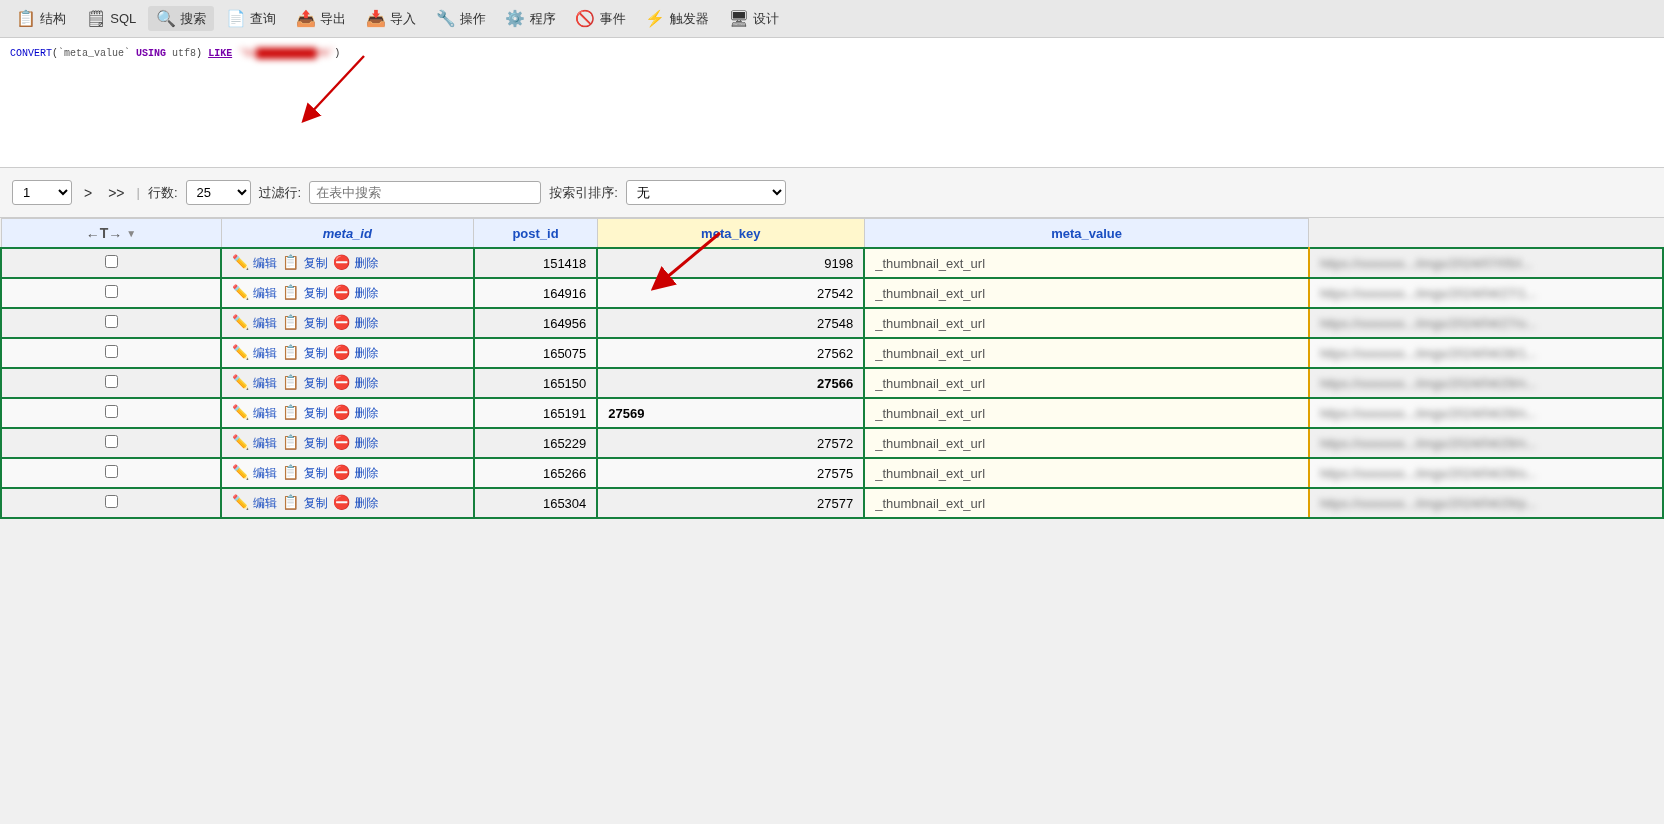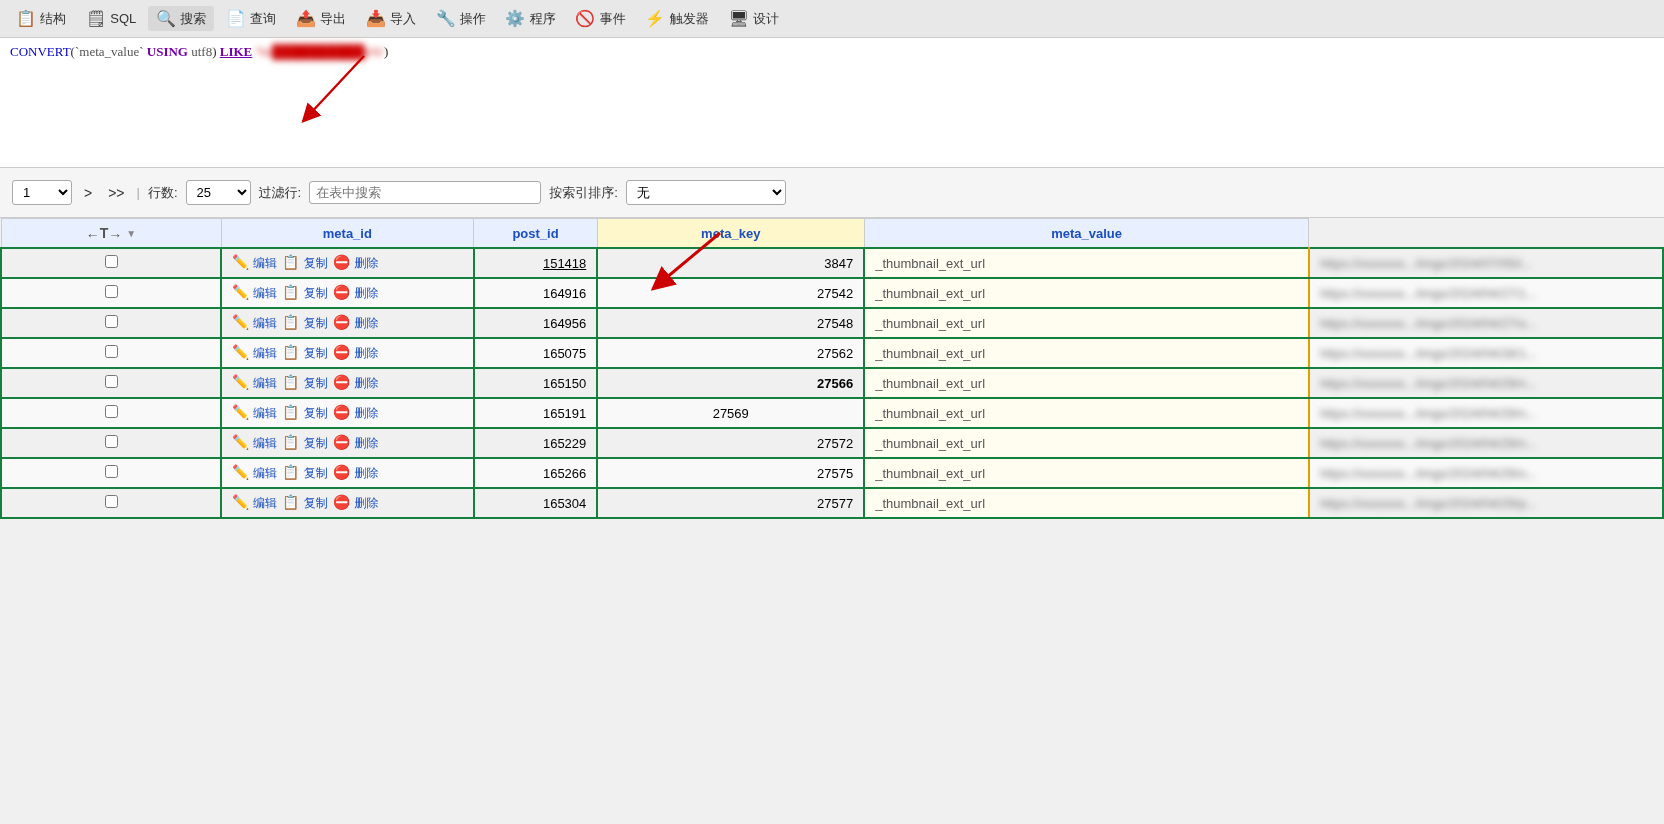--- a/index.html
+++ b/index.html
@@ -33,21 +33,21 @@
       background: #fff;
       border-bottom: 1px solid #ccc;
       padding: 6px 10px;
       font-size: 13px;
       color: #333;
       min-height: 60px;
       display: flex;
       align-items: flex-start;
       position: relative;
     }
-    .sql-bar code { font-family: Liberation Serif, serif; font-size: 13px; }
+    .sql-bar code { font-family: Liberation Mono, monospace; font-size: 10px; }
     .sql-keyword { color: #7700aa; font-weight: bold; }
     .sql-function { color: #0000cc; }
     .sql-string { color: #cc0000; }
 
     
     .controls-bar {
       display: flex;
       align-items: center;
       background: #f5f5f5;
       border-bottom: 1px solid #ccc;
@@ -267,21 +267,21 @@
 
     <table>
       <thead>
         <tr>
           <th class="col-actions">
             <div class="sort-header">
               <span class="resize-handle">←T→</span>
               <span class="sort-arrow">▼</span>
             </div>
           </th>
-          <th class="col-meta-id" style="cursor:pointer;">
+          <th class="col-meta-id" style="cursor:pointer;font-style:italic;">
             <span>meta_id</span>
           </th>
           <th class="col-post-id" style="cursor:pointer;">
             <span>post_id</span>
           </th>
           <th class="col-meta-key" style="cursor:pointer; background:#fff7cc;">
             <span>meta_key</span>
           </th>
           <th class="col-meta-value" style="cursor:pointer;">
             <span>meta_value</span>
@@ -292,22 +292,22 @@
       <tr>
             <td class="checkbox-cell"><input type="checkbox" style=""></td>
             <td class="action-cell">
     <span class="edit-icon">✏️</span>
     <a href="#" class="action-link">编辑</a>
     <span class="copy-icon">📋</span>
     <a href="#" class="action-link">复制</a>
     <span class="delete-icon">⛔</span>
     <a href="#" class="action-link">删除</a>
   </td>
-            <td style="text-align: right; text-decoration: underline;">151418</td>
-            <td style="text-align: right;">3847</td>
+            <td style="text-align: right;">151418</td>
+            <td style="text-align: right;">9198</td>
             <td class="col-meta-key" style="border-left: 2px solid rgb(224, 160, 0); border-right: 2px solid rgb(224, 160, 0);">_thumbnail_ext_url</td>
             <td class="col-meta-value"><span style="filter:blur(3px); display:inline;">https://xxxxxxx.../imgs/2024/07/05/i...</span></td>
           </tr>
           <tr>
             <td class="checkbox-cell"><input type="checkbox" style=""></td>
             <td class="action-cell">
     <span class="edit-icon">✏️</span>
     <a href="#" class="action-link">编辑</a>
     <span class="copy-icon">📋</span>
     <a href="#" class="action-link">复制</a>
@@ -368,21 +368,21 @@
             <td class="checkbox-cell"><input type="checkbox" style=""></td>
             <td class="action-cell">
     <span class="edit-icon">✏️</span>
     <a href="#" class="action-link">编辑</a>
     <span class="copy-icon">📋</span>
     <a href="#" class="action-link">复制</a>
     <span class="delete-icon">⛔</span>
     <a href="#" class="action-link">删除</a>
   </td>
             <td style="text-align: right; padding-left: 28px;">165191</td>
-            <td style="text-align: center;">27569</td>
+            <td style="text-align: left; font-weight: bold;">27569</td>
             <td class="col-meta-key" style="border-left: 2px solid rgb(224, 160, 0); border-right: 2px solid rgb(224, 160, 0);">_thumbnail_ext_url</td>
             <td class="col-meta-value"><span style="filter:blur(3px); display:inline;">https://xxxxxxx.../imgs/2024/04/29/n...</span></td>
           </tr>
           <tr>
             <td class="checkbox-cell"><input type="checkbox" style=""></td>
             <td class="action-cell">
     <span class="edit-icon">✏️</span>
     <a href="#" class="action-link">编辑</a>
     <span class="copy-icon">📋</span>
     <a href="#" class="action-link">复制</a>

